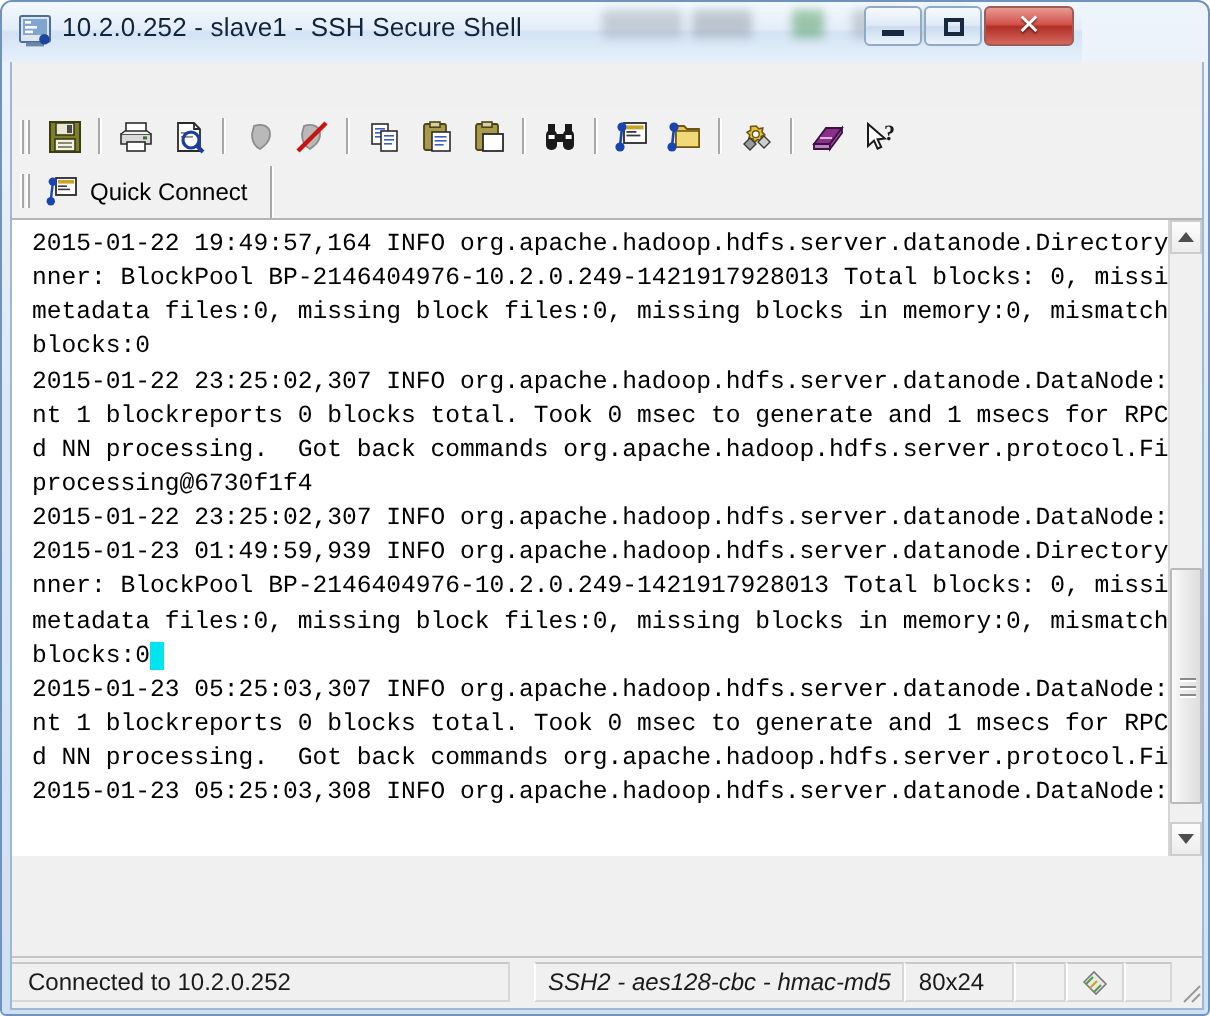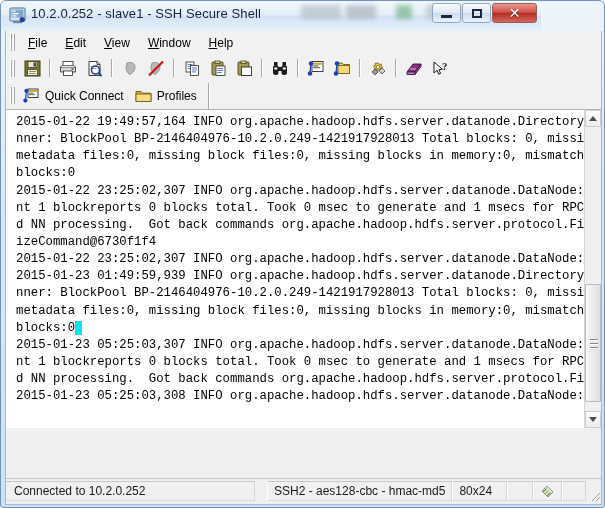--- a/index.html
+++ b/index.html
@@ -325,21 +325,21 @@
     border: 1px solid #d7d7d7;
     border-left-color: #ffffff;
     border-top-color: #c9c9c9;
     margin: 2px 0 3px 0;
     background: #f0f0f0;
     white-space: nowrap;
     box-sizing: border-box;
   }
   #sb-status { flex: 0 0 249px; border-left: none; padding-left: 8px; }
   #sb-gap    { flex: 1 1 auto; border: none; }
-  #sb-cipher { flex: 0 0 182px; }
+  #sb-cipher { flex: 0 0 182px; font-style: italic; }
   #sb-size   { flex: 0 0 55px; }
   #sb-box1   { flex: 0 0 26px; }
   #sb-box2   { flex: 0 0 28px; justify-content: center; }
   #sb-box3   { flex: 0 0 24px; }
   #sb-grip   { flex: 0 0 17px; border: none; position: relative; }
   #sb-grip .gl {
     position: absolute;
     right: 2px; bottom: 2px;
     width: 13px; height: 13px;
   }
@@ -385,28 +385,20 @@
           </div>
       </div>
       <div class="winbtn close">
         <div class="glyph">✕</div>
       </div>
     </div>
   </div>
 
   <div id="client">
 
-    <div id="menubar">
-      <span class="grip"></span>
-      <span class="menuitem"><u>F</u>ile</span>
-      <span class="menuitem"><u>E</u>dit</span>
-      <span class="menuitem"><u>V</u>iew</span>
-      <span class="menuitem"><u>W</u>indow</span>
-      <span class="menuitem"><u>H</u>elp</span>
-    </div>
 
     <div id="toolbar">
       <span class="grip"></span>
 
       <div class="tb-btn">
         <svg width="17" height="17" viewBox="0 0 17 17">
           <rect x="1" y="1" width="15" height="15" fill="#7d7d2e" stroke="#3c3c10"></rect>
           <rect x="4" y="1.5" width="9" height="6" fill="#e8e8d8" stroke="#3c3c10" stroke-width="0.8"></rect>
           <rect x="9.5" y="2.5" width="2.5" height="4" fill="#4a4a4a"></rect>
           <rect x="3.5" y="9.5" width="10" height="6" fill="#f2f2e6" stroke="#3c3c10" stroke-width="0.8"></rect>
@@ -565,42 +557,33 @@
               <rect x="6" y="2" width="8" height="1.8" fill="#c9a227"></rect>
               <rect x="6" y="4.7" width="4.5" height="0.8" fill="#3a3a3a"></rect>
               <rect x="6" y="6.3" width="6" height="0.8" fill="#3a3a3a"></rect>
               <circle cx="3.4" cy="2.8" r="2.1" fill="#1a44b0"></circle>
               <circle cx="2.4" cy="12.6" r="2.1" fill="#1a44b0"></circle>
               <line x1="3.4" y1="3.4" x2="2.4" y2="12" stroke="#1a44b0" stroke-width="1.2"></line>
             </svg>
           </span>
           <span>Quick Connect</span>
         </div>
-        <div class="tb2-btn">
-          <span>
-            <svg width="17" height="14" viewBox="0 0 17 14">
-              <path d="M1 2.5 H6 L7.6 4.2 H16 V12.5 H1 Z" fill="#d9b441" stroke="#6b5510" stroke-width="0.9"></path>
-              <path d="M1 5 H16 V12.5 H1 Z" fill="#f3dd86" stroke="#6b5510" stroke-width="0.8"></path>
-            </svg>
-          </span>
-          <span>Profiles</span>
-        </div>
       </div>
     </div>
 
     <div id="term-wrap">
       <div id="terminal">
           <div class="tline">2015-01-22 19:49:57,164 INFO org.apache.hadoop.hdfs.server.datanode.DirectorySca</div>
           <div class="tline">nner: BlockPool BP-2146404976-10.2.0.249-1421917928013 Total blocks: 0, missing </div>
           <div class="tline">metadata files:0, missing block files:0, missing blocks in memory:0, mismatched </div>
           <div class="tline">blocks:0</div>
           <div class="tline">2015-01-22 23:25:02,307 INFO org.apache.hadoop.hdfs.server.datanode.DataNode: Se</div>
           <div class="tline">nt 1 blockreports 0 blocks total. Took 0 msec to generate and 1 msecs for RPC an</div>
           <div class="tline">d NN processing.  Got back commands org.apache.hadoop.hdfs.server.protocol.Final</div>
-          <div class="tline">izeCommand@6730f1f4</div>
+          <div class="tline">processing@6730f1f4</div>
           <div class="tline">2015-01-22 23:25:02,307 INFO org.apache.hadoop.hdfs.server.datanode.DataNode: Go</div>
           <div class="tline">2015-01-23 01:49:59,939 INFO org.apache.hadoop.hdfs.server.datanode.DirectorySca</div>
           <div class="tline">nner: BlockPool BP-2146404976-10.2.0.249-1421917928013 Total blocks: 0, missing </div>
           <div class="tline">metadata files:0, missing block files:0, missing blocks in memory:0, mismatched </div>
           <div class="tline">blocks:0<span class="cursorblk" style="background: rgb(0, 229, 238);"> </span></div>
           <div class="tline">2015-01-23 05:25:03,307 INFO org.apache.hadoop.hdfs.server.datanode.DataNode: Se</div>
           <div class="tline">nt 1 blockreports 0 blocks total. Took 0 msec to generate and 1 msecs for RPC an</div>
           <div class="tline">d NN processing.  Got back commands org.apache.hadoop.hdfs.server.protocol.Final</div>
           <div class="tline">2015-01-23 05:25:03,308 INFO org.apache.hadoop.hdfs.server.datanode.DataNode: Go</div>
         </div>

